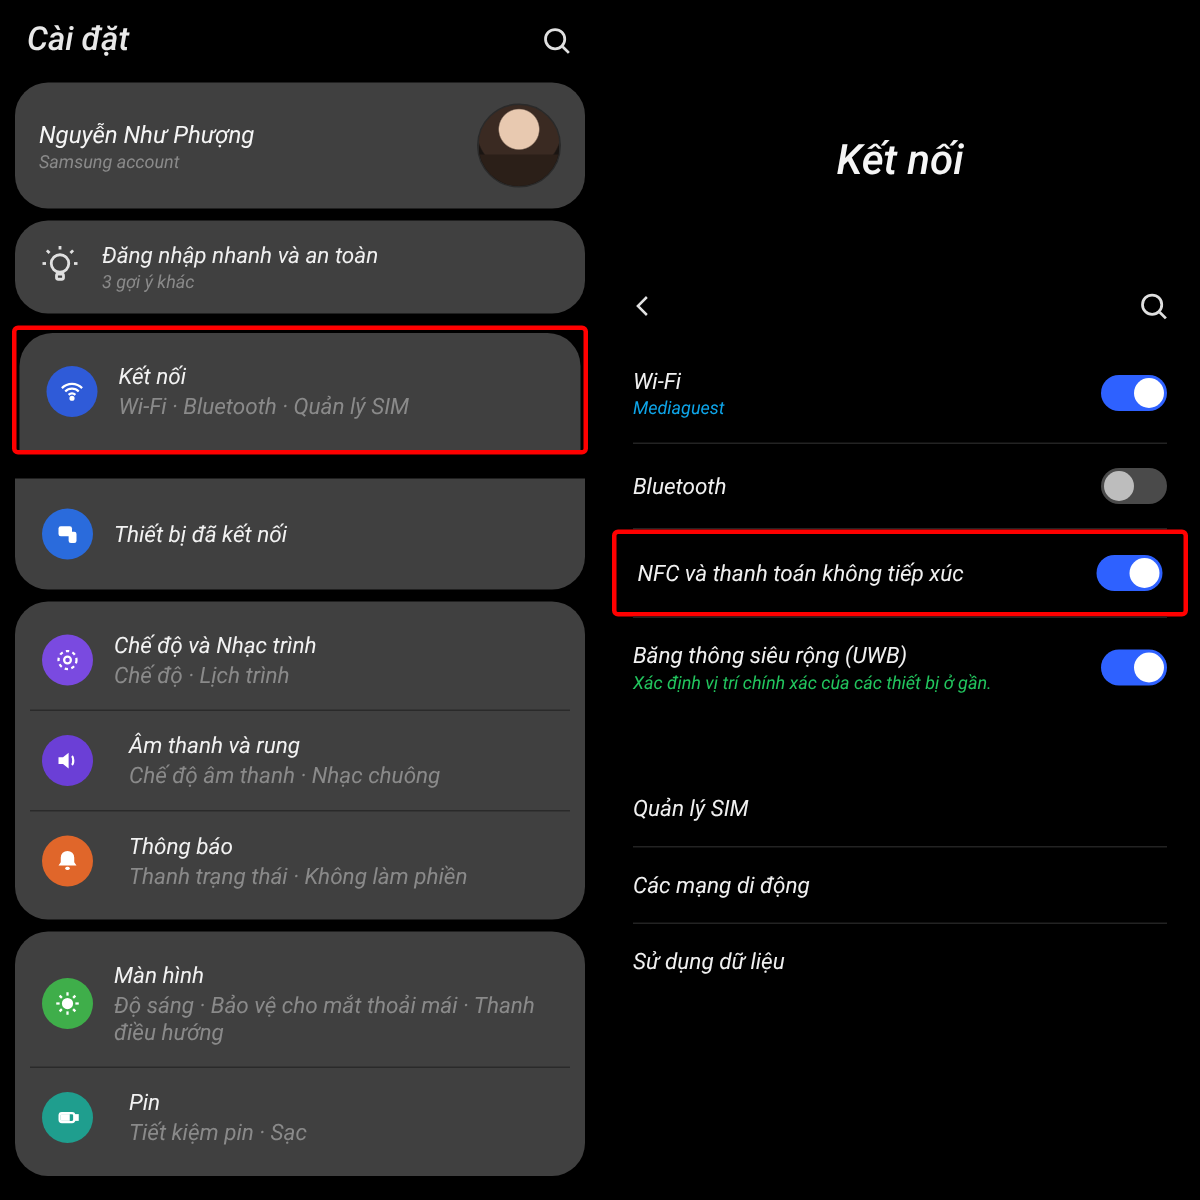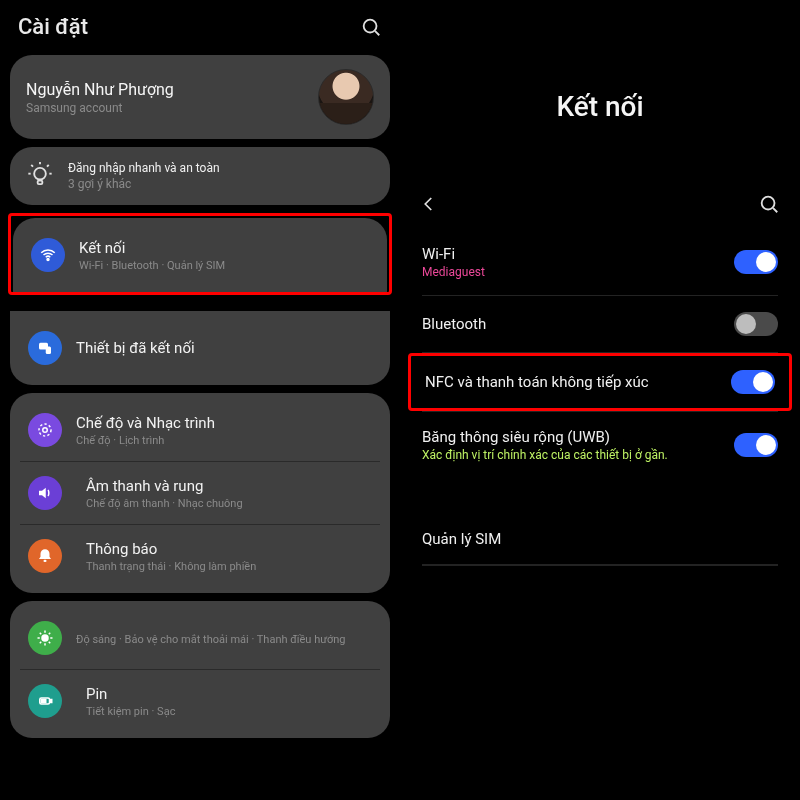--- a/index.html
+++ b/index.html
@@ -4,21 +4,21 @@
 <style>
   * { box-sizing: border-box; margin: 0; padding: 0; }
   body {
     width: 800px; height: 800px;
     background: #000;
     font-family: -apple-system, BlinkMacSystemFont, "Segoe UI", Roboto, sans-serif;
     color: #fff;
     display: flex;
     overflow: hidden;
   }
-  .screen { width: 400px; height: 800px; background:#000; position:relative; }
+  .screen { width: 400px; height: 800px; background:#000; position:relative;font-style:italic; }
 
   
   .l-head { display:flex; align-items:center; justify-content:space-between; padding:14px 18px 8px; }
   .l-title { font-size:22px; font-weight:500; color:#e8e8e8; }
   .search-ic { width:22px; height:22px; }
 
   .card {
     background:#404040; border-radius:22px; margin:8px 10px;
     padding:14px 16px;
   }
@@ -31,59 +31,59 @@
     border:1px solid #2a2a2a;
     position:relative; overflow:hidden;
   }
   .avatar::after{
     content:""; position:absolute; inset:auto 0 0 0; height:38%;
     background:#2b1f18;
   }
 
   .quick-card { display:flex; align-items:center; gap:14px; }
   .bulb-ic { width:28px; height:28px; }
-  .q-title { font-size:12px; color:#f0f0f0; }
+  .q-title { font-size:15px; color:#f0f0f0; }
   .q-sub { font-size:12px; color:#8a8a8a; margin-top:2px; }
 
   .list-card { padding:6px 4px; }
   .row {
     display:flex; align-items:center; gap:14px;
     padding:14px 14px;
   }
   .row + .row { border-top:1px solid #2a2a2a; margin:0 6px; padding-left:8px; padding-right:8px;gap:24px;}
   .list-card .row:first-child{ margin:0 6px; padding-left:8px; padding-right:8px;}
   .ic-wrap {
     width:34px; height:34px; border-radius:50%;
     display:flex; align-items:center; justify-content:center;
     flex:0 0 34px;
   }
   .ic-wrap svg { width:18px; height:18px; }
   .row-title { font-size:15px; color:#f2f2f2; }
-  .row-sub { font-size:11px; color:#8a8a8a; margin-top:2px; }
+  .row-sub { font-size:15px; color:#8a8a8a; margin-top:2px; }
 
   .hl-red { border:3px solid #f00; border-radius:4px; }
   .hl-left { margin:4px 8px; }
   .hl-left .card{ margin:2px; }
 
   
   .r-hero { text-align:center; padding:90px 0 60px; }
   .r-hero-title { font-size:28px; font-weight:500; color:#f5f5f5; }
   .r-bar { display:flex; align-items:center; justify-content:space-between; padding:10px 20px 14px; }
   .back-ic{ width:18px; height:18px; }
 
   .r-list { padding:0 2px; }
   .r-row {
     display:flex; align-items:center; justify-content:space-between;
     padding:16px 20px; gap:12px;
   }
   .r-sep { height:1px; background:#232323; margin:0 20px; }
   .r-group-gap { height:18px; }
   .r-title { font-size:15px; color:#f0f0f0; }
-  .r-sub { font-size:12px; color:#bef264; margin-top:2px; }
-  .r-wifi-sub { color:#ec4899; }
+  .r-sub { font-size:12px; color:#22c55e; margin-top:2px; }
+  .r-wifi-sub { color:#0ea5e9; }
 
   .toggle {
     width:44px; height:24px; border-radius:12px;
     position:relative; flex:0 0 44px;
   }
   .toggle .knob{
     position:absolute; top:2px; width:20px; height:20px; border-radius:50%;
     background:#fff;
   }
   .toggle.on { background:#2e61ff; }
@@ -224,20 +224,21 @@
             <line x1="12" y1="19" x2="12" y2="22"></line>
             <line x1="2" y1="12" x2="5" y2="12"></line>
             <line x1="19" y1="12" x2="22" y2="12"></line>
             <line x1="5" y1="5" x2="7" y2="7"></line>
             <line x1="17" y1="17" x2="19" y2="19"></line>
             <line x1="5" y1="19" x2="7" y2="17"></line>
             <line x1="17" y1="7" x2="19" y2="5"></line>
           </svg>
       </div>
       <div>
+        <div class="row-title">Màn hình</div>
         <div class="row-sub">Độ sáng · Bảo vệ cho mắt thoải mái · Thanh điều hướng</div>
       </div>
     </div>
     <div class="row">
       <div class="ic-wrap bg-teal">
         <svg viewBox="0 0 24 24" fill="none" stroke="#fff" stroke-width="2">
             <rect x="5" y="8" width="13" height="8" rx="2"></rect>
             <rect x="19" y="10" width="2" height="4" fill="#fff"></rect>
             <rect x="7" y="10" width="6" height="4" fill="#fff"></rect>
           </svg>
@@ -311,17 +312,23 @@
     <div class="r-group-gap"></div>
 
 
     <div class="r-group-gap"></div>
 
     <div class="r-row">
       <div class="r-title">Quản lý SIM</div>
     </div>
     <div class="r-sep"></div>
 
-    <div class="r-sep"></div>
-
+    <div class="r-row">
+      <div class="r-title">Các mạng di động</div>
+    </div>
+    <div class="r-sep"></div>
+
+    <div class="r-row">
+      <div class="r-title">Sử dụng dữ liệu</div>
+    </div>
 
   </div>
 </div>
 
 </body></html>

